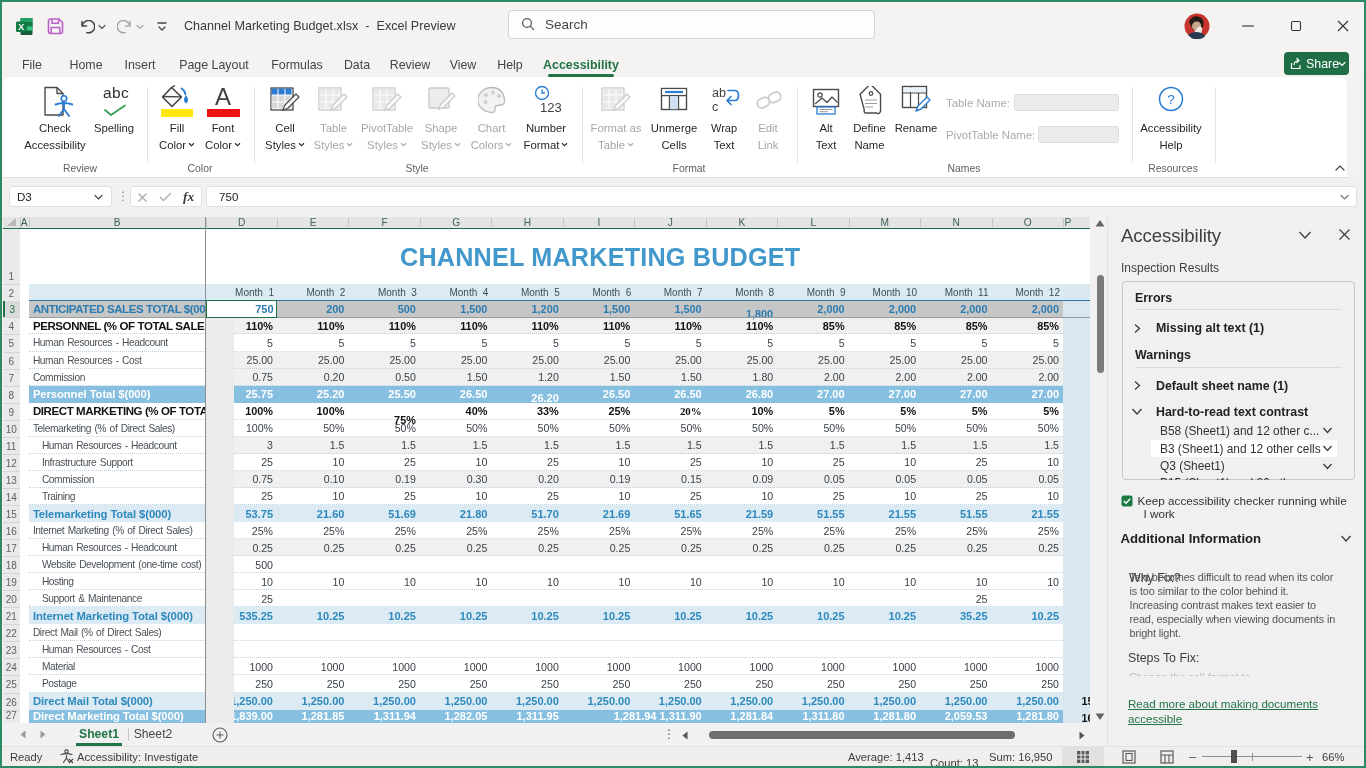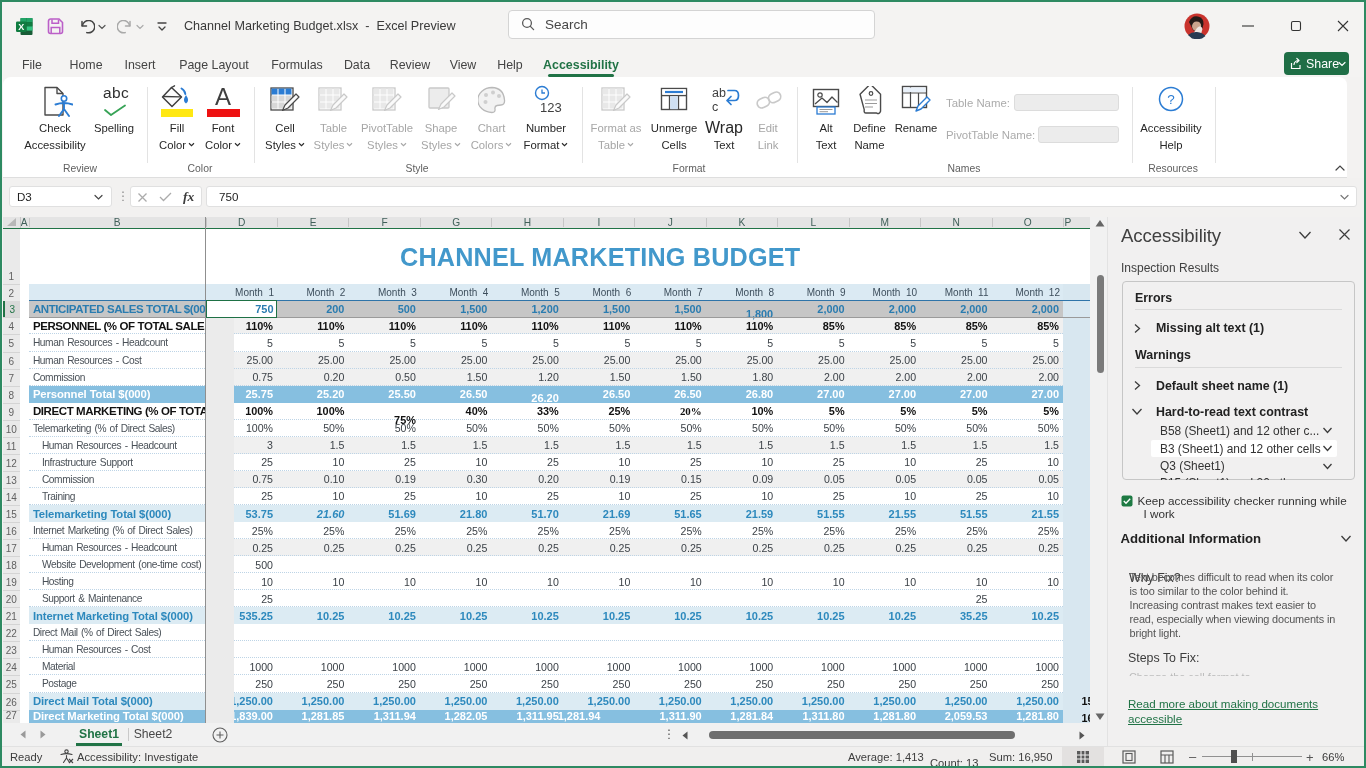--- a/index.html
+++ b/index.html
@@ -236,21 +236,21 @@
 <path d="M5 5 H23" stroke="#2b7cd3" stroke-width="2.2"></path>
 <rect x="10.2" y="9.2" width="7.6" height="13" fill="#cfe0f3"></rect>
 </svg>
 <div class="ab ct" style="left:629px;top:121px;width:90px;height:13px;font-size:11.3px;color:#282828;white-space:nowrap;">Unmerge</div>
 <div class="ab ct" style="left:629px;top:138px;width:90px;height:13px;font-size:11.3px;color:#282828;white-space:nowrap;">Cells</div>
 <svg class="ab" style="left:711px;top:86px" width="30" height="30" viewBox="0 0 30 30">
 <text x="1" y="11" font-size="12.5" fill="#3f3f3f" font-family="Liberation Sans">ab</text>
 <text x="1" y="25" font-size="12.5" fill="#3f3f3f" font-family="Liberation Sans">c</text>
 <path d="M17 4.5 H23.5 Q27.5 4.5 27.5 9.5 Q27.5 14.5 23.5 14.5 H16 M16 14.5 L20 10.5 M16 14.5 L20 18.5" fill="none" stroke="#2b7cd3" stroke-width="1.7" stroke-linecap="round" stroke-linejoin="round"></path>
 </svg>
-<div class="ab ct" style="left:679px;top:121px;width:90px;height:13px;font-size:16px;color:#282828;white-space:nowrap;text-align:right;">Wrap</div>
+<div class="ab ct" style="left:679px;top:121px;width:90px;height:13px;font-size:11px;color:#282828;white-space:nowrap;text-align:right;">Wrap</div>
 <div class="ab ct" style="left:679px;top:138px;width:90px;height:13px;font-size:11.3px;color:#282828;white-space:nowrap;">Text</div>
 <svg class="ab" style="left:755px;top:87px" width="28" height="26" viewBox="0 0 28 26">
 <g transform="rotate(-25 14 13)">
 <rect x="1.5" y="8.5" width="12.5" height="9" rx="4.5" fill="none" stroke="#c9c9c9" stroke-width="1.7"></rect>
 <rect x="14" y="8.5" width="12.5" height="9" rx="4.5" fill="none" stroke="#c9c9c9" stroke-width="1.7"></rect>
 </g>
 </svg>
 <div class="ab ct" style="left:723px;top:121px;width:90px;height:13px;font-size:11.3px;color:#a6a6a6;white-space:nowrap;">Edit</div>
 <div class="ab ct" style="left:723px;top:138px;width:90px;height:13px;font-size:11.3px;color:#a6a6a6;white-space:nowrap;">Link</div>
 <svg class="ab" style="left:812px;top:86px" width="30" height="30" viewBox="0 0 30 30">
@@ -616,21 +616,21 @@
 <div class="ab" style="left:419.9px;top:487.9px;width:67.5px;height:17.1px;display:flex;align-items:center;justify-content:flex-end;font-size:10.6px;color:#3c4248;z-index:0;">10</div>
 <div class="ab" style="left:491.3px;top:487.9px;width:67.5px;height:17.1px;display:flex;align-items:center;justify-content:flex-end;font-size:10.6px;color:#3c4248;z-index:0;">25</div>
 <div class="ab" style="left:562.8px;top:487.9px;width:67.5px;height:17.1px;display:flex;align-items:center;justify-content:flex-end;font-size:10.6px;color:#3c4248;z-index:0;">10</div>
 <div class="ab" style="left:634.2px;top:487.9px;width:67.5px;height:17.1px;display:flex;align-items:center;justify-content:flex-end;font-size:10.6px;color:#3c4248;z-index:0;">25</div>
 <div class="ab" style="left:705.7px;top:487.9px;width:67.5px;height:17.1px;display:flex;align-items:center;justify-content:flex-end;font-size:10.6px;color:#3c4248;z-index:0;">10</div>
 <div class="ab" style="left:777.1px;top:487.9px;width:67.5px;height:17.1px;display:flex;align-items:center;justify-content:flex-end;font-size:10.6px;color:#3c4248;z-index:0;">25</div>
 <div class="ab" style="left:848.6px;top:487.9px;width:67.5px;height:17.1px;display:flex;align-items:center;justify-content:flex-end;font-size:10.6px;color:#3c4248;z-index:0;">10</div>
 <div class="ab" style="left:920.0px;top:487.9px;width:67.5px;height:17.1px;display:flex;align-items:center;justify-content:flex-end;font-size:10.6px;color:#3c4248;z-index:0;">25</div>
 <div class="ab" style="left:991.5px;top:487.9px;width:67.5px;height:17.1px;display:flex;align-items:center;justify-content:flex-end;font-size:10.6px;color:#3c4248;z-index:0;">10</div>
 <div class="ab" style="left:205.5px;top:505.0px;width:67.5px;height:17.1px;display:flex;align-items:center;justify-content:flex-end;font-size:11px;font-weight:700;color:#2d89bd;z-index:0;">53.75</div>
-<div class="ab" style="left:276.9px;top:505.0px;width:67.5px;height:17.1px;display:flex;align-items:center;justify-content:flex-end;font-size:11px;font-weight:700;color:#2d89bd;z-index:0;font-style:italic;">21.60</div>
+<div class="ab" style="left:276.9px;top:505.0px;width:67.5px;height:17.1px;display:flex;align-items:center;justify-content:flex-end;font-size:11px;font-weight:700;color:#2d89bd;z-index:0;">21.60</div>
 <div class="ab" style="left:348.4px;top:505.0px;width:67.5px;height:17.1px;display:flex;align-items:center;justify-content:flex-end;font-size:11px;font-weight:700;color:#2d89bd;z-index:0;">51.69</div>
 <div class="ab" style="left:419.9px;top:505.0px;width:67.5px;height:17.1px;display:flex;align-items:center;justify-content:flex-end;font-size:11px;font-weight:700;color:#2d89bd;z-index:0;">21.80</div>
 <div class="ab" style="left:491.3px;top:505.0px;width:67.5px;height:17.1px;display:flex;align-items:center;justify-content:flex-end;font-size:11px;font-weight:700;color:#2d89bd;z-index:0;">51.70</div>
 <div class="ab" style="left:562.8px;top:505.0px;width:67.5px;height:17.1px;display:flex;align-items:center;justify-content:flex-end;font-size:11px;font-weight:700;color:#2d89bd;z-index:0;">21.69</div>
 <div class="ab" style="left:634.2px;top:505.0px;width:67.5px;height:17.1px;display:flex;align-items:center;justify-content:flex-end;font-size:11px;font-weight:700;color:#2d89bd;z-index:0;">51.65</div>
 <div class="ab" style="left:705.7px;top:505.0px;width:67.5px;height:17.1px;display:flex;align-items:center;justify-content:flex-end;font-size:11px;font-weight:700;color:#2d89bd;z-index:0;">21.59</div>
 <div class="ab" style="left:777.1px;top:505.0px;width:67.5px;height:17.1px;display:flex;align-items:center;justify-content:flex-end;font-size:11px;font-weight:700;color:#2d89bd;z-index:0;">51.55</div>
 <div class="ab" style="left:848.6px;top:505.0px;width:67.5px;height:17.1px;display:flex;align-items:center;justify-content:flex-end;font-size:11px;font-weight:700;color:#2d89bd;z-index:0;">21.55</div>
 <div class="ab" style="left:920.0px;top:505.0px;width:67.5px;height:17.1px;display:flex;align-items:center;justify-content:flex-end;font-size:11px;font-weight:700;color:#2d89bd;z-index:0;">51.55</div>
 <div class="ab" style="left:991.5px;top:505.0px;width:67.5px;height:17.1px;display:flex;align-items:center;justify-content:flex-end;font-size:11px;font-weight:700;color:#2d89bd;z-index:0;">21.55</div>
@@ -719,21 +719,21 @@
 <div class="ab" style="left:705.7px;top:692.5px;width:67.5px;height:17.0px;display:flex;align-items:center;justify-content:flex-end;font-size:11px;font-weight:700;color:#2d89bd;z-index:0;">1,250.00</div>
 <div class="ab" style="left:777.1px;top:692.5px;width:67.5px;height:17.0px;display:flex;align-items:center;justify-content:flex-end;font-size:11px;font-weight:700;color:#2d89bd;z-index:0;">1,250.00</div>
 <div class="ab" style="left:848.6px;top:692.5px;width:67.5px;height:17.0px;display:flex;align-items:center;justify-content:flex-end;font-size:11px;font-weight:700;color:#2d89bd;z-index:0;">1,250.00</div>
 <div class="ab" style="left:920.0px;top:692.5px;width:67.5px;height:17.0px;display:flex;align-items:center;justify-content:flex-end;font-size:11px;font-weight:700;color:#2d89bd;z-index:0;">1,250.00</div>
 <div class="ab" style="left:991.5px;top:692.5px;width:67.5px;height:17.0px;display:flex;align-items:center;justify-content:flex-end;font-size:11px;font-weight:700;color:#2d89bd;z-index:0;">1,250.00</div>
 <div class="ab" style="left:205.5px;top:709.5px;width:67.5px;height:13.2px;display:flex;align-items:center;justify-content:flex-end;font-size:11px;font-weight:700;color:#fff;z-index:0;">1,839.00</div>
 <div class="ab" style="left:276.9px;top:709.5px;width:67.5px;height:13.2px;display:flex;align-items:center;justify-content:flex-end;font-size:11px;font-weight:700;color:#fff;z-index:0;">1,281.85</div>
 <div class="ab" style="left:348.4px;top:709.5px;width:67.5px;height:13.2px;display:flex;align-items:center;justify-content:flex-end;font-size:11px;font-weight:700;color:#fff;z-index:0;">1,311.94</div>
 <div class="ab" style="left:419.9px;top:709.5px;width:67.5px;height:13.2px;display:flex;align-items:center;justify-content:flex-end;font-size:11px;font-weight:700;color:#fff;z-index:0;">1,282.05</div>
 <div class="ab" style="left:491.3px;top:709.5px;width:67.5px;height:13.2px;display:flex;align-items:center;justify-content:flex-end;font-size:11px;font-weight:700;color:#fff;z-index:0;">1,311.95</div>
-<div class="ab" style="left:533px;top:709.5px;width:67.5px;height:13.2px;display:flex;align-items:center;justify-content:flex-end;font-size:11px;font-weight:700;color:#fff;z-index:0;">1,281.94</div>
+<div class="ab" style="left:589px;top:709.5px;width:67.5px;height:13.2px;display:flex;align-items:center;justify-content:flex-end;font-size:11px;font-weight:700;color:#fff;z-index:0;">1,281.94</div>
 <div class="ab" style="left:634.2px;top:709.5px;width:67.5px;height:13.2px;display:flex;align-items:center;justify-content:flex-end;font-size:11px;font-weight:700;color:#fff;z-index:0;">1,311.90</div>
 <div class="ab" style="left:705.7px;top:709.5px;width:67.5px;height:13.2px;display:flex;align-items:center;justify-content:flex-end;font-size:11px;font-weight:700;color:#fff;z-index:0;">1,281.84</div>
 <div class="ab" style="left:777.1px;top:709.5px;width:67.5px;height:13.2px;display:flex;align-items:center;justify-content:flex-end;font-size:11px;font-weight:700;color:#fff;z-index:0;">1,311.80</div>
 <div class="ab" style="left:848.6px;top:709.5px;width:67.5px;height:13.2px;display:flex;align-items:center;justify-content:flex-end;font-size:11px;font-weight:700;color:#fff;z-index:0;">1,281.80</div>
 <div class="ab" style="left:920.0px;top:709.5px;width:67.5px;height:13.2px;display:flex;align-items:center;justify-content:flex-end;font-size:11px;font-weight:700;color:#fff;z-index:0;">2,059.53</div>
 <div class="ab" style="left:991.5px;top:709.5px;width:67.5px;height:13.2px;display:flex;align-items:center;justify-content:flex-end;font-size:11px;font-weight:700;color:#fff;z-index:0;">1,281.80</div>
 <div class="ab" style="left:206.2px;top:317.4px;width:27.4px;height:405.30px;background:#ebebeb;z-index:2;"></div>
 <div class="ab" style="left:1081.5px;top:692.5px;width:8.9px;height:16.8px;display:flex;align-items:center;overflow:hidden;font-size:10.8px;font-weight:700;color:#111;z-index:3;">15,0</div>
 <div class="ab" style="left:1081.5px;top:709.5px;width:8.9px;height:16.8px;display:flex;align-items:center;overflow:hidden;font-size:10.8px;font-weight:700;color:#111;z-index:3;">16,1</div>
 <div class="ab" style="left:205.5px;top:300.4px;width:71.5px;height:17.4px;background:#fff;border:1.6px solid #1e7145;z-index:4;"></div>

